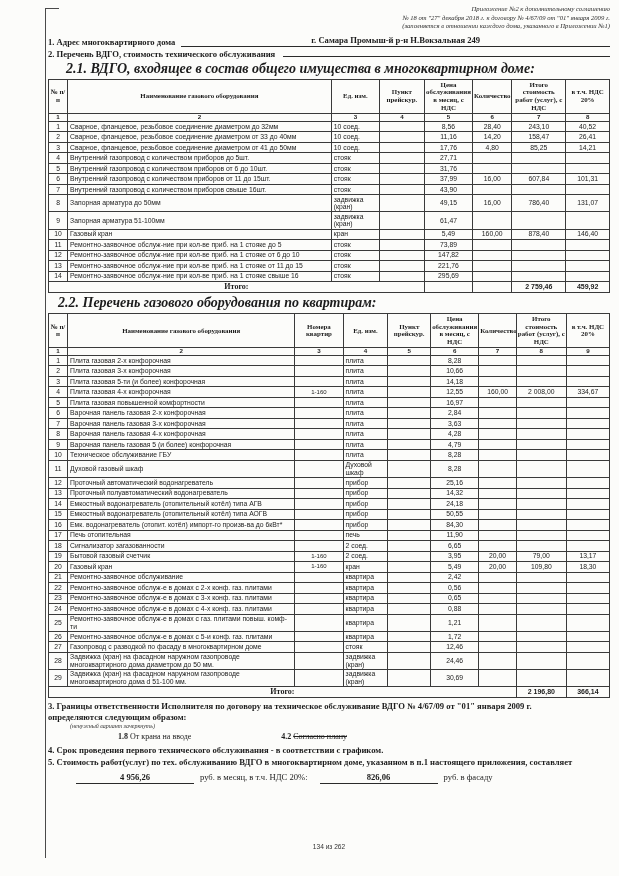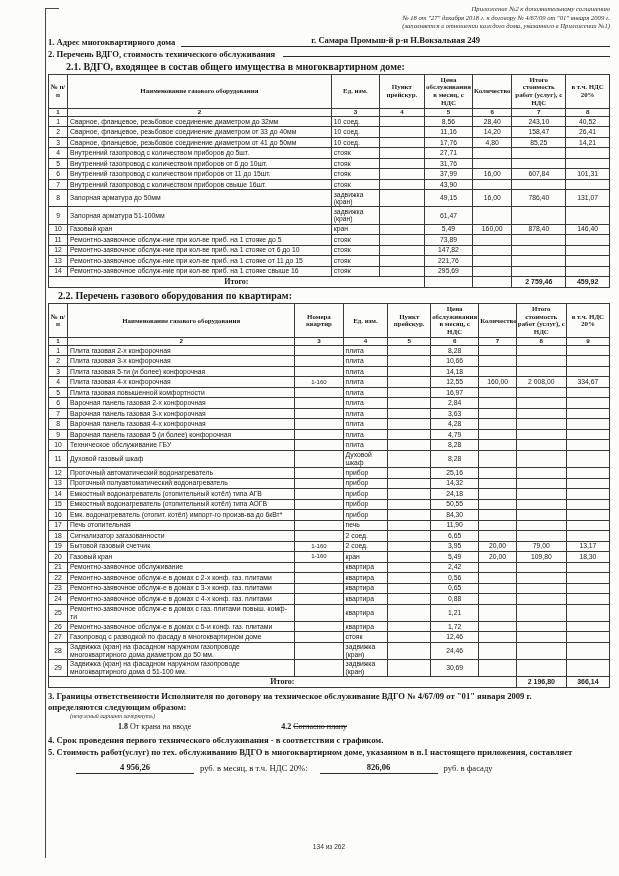--- a/index.html
+++ b/index.html
@@ -9,21 +9,21 @@
   .corner-tick{position:absolute;left:45px;top:8px;width:14px;height:0;border-top:1px solid #4a4a4a;}
   .content{position:absolute;left:48px;top:5px;width:562px;}
 
   .hdr-note{text-align:right;font-style:italic;font-size:6.6px;line-height:1.3;color:#2a2a2a;}
 
   .addr-row{display:flex;align-items:flex-end;margin-top:4px;font-size:8.6px;font-weight:bold;}
   .addr-label{white-space:nowrap;}
   .addr-value-wrap{flex:1;text-align:center;border-bottom:1.4px solid #2a2a2a;margin-left:6px;padding-bottom:1px;}
   .h-line{display:flex;align-items:flex-end;font-size:8.6px;font-weight:bold;margin-top:2px;}
   .fill-rule{flex:1;border-bottom:1.2px solid #2a2a2a;margin:0 0 2px 8px;}
-  .sub-title{font-size:10px;font-weight:bold;margin:2px 0 2px 18px;}
+  .sub-title{font-size:14px;font-weight:bold;margin:2px 0 2px 18px;font-style:italic;}
 
   table.t{border-collapse:collapse;table-layout:fixed;width:100%;font-family:"Liberation Sans",sans-serif;font-size:6.8px;line-height:1.12;padding-left:20px;}
   table.t td{border:1px solid #3a3a3a;padding:0.5px 2px;vertical-align:middle;overflow:hidden;}
   tbody.head-rows td{font-family:"Liberation Serif",serif;font-weight:bold;text-align:center;font-size:6.9px;padding:1px;}
   tbody.head-rows tr:last-child td{font-family:"Liberation Sans",sans-serif;font-weight:bold;font-size:6.2px;padding:0;}
   tbody.body-rows td{height:8.5px;}
   tbody.body-rows td.col-num{text-align:center;}
   tbody.body-rows td.col-name{text-align:left;}
   tbody.body-rows td.col-apt{text-align:center;font-size:6px;}
   tbody.body-rows td.col-unit{text-align:left;}
@@ -37,21 +37,21 @@
   td.itogo-val{text-align:center;font-weight:bold;font-size:7px;}
 
   .sec3{font-size:8.6px;font-weight:bold;margin-top:3px;line-height:1.25;}
   .sec3-note{font-size:6px;font-style:italic;font-weight:normal;margin-left:22px;color:#333;}
   .sec3-items{display:flex;font-size:8px;margin:2px 0 1px 70px;font-weight:normal;}
   .sec3-item{margin-right:90px;white-space:nowrap;}
   .sec3-item b{font-weight:bold;}
   .strike{text-decoration:line-through;}
   .sec4{font-size:8.6px;font-weight:bold;margin-top:3px;}
   .sec5{font-size:8.6px;font-weight:bold;margin-top:2px;line-height:1.3;}
-  .amount-line{display:flex;align-items:center;font-size:8.6px;margin:4px 0 0 28px;font-weight:normal;}
+  .amount-line{display:flex;align-items:flex-start;font-size:8.6px;margin:4px 0 0 28px;font-weight:normal;}
   .amount-ul{display:inline-block;min-width:118px;text-align:center;border-bottom:1.2px solid #2a2a2a;font-weight:bold;margin-right:6px;}
   .amount-mid{margin-right:12px;}
   .page-num{position:absolute;left:0;top:838px;width:562px;text-align:center;font-family:"Liberation Sans",sans-serif;font-size:6.6px;color:#333;}
 </style>
 </head>
 <body>
 
 <div class="sheet">
   <div class="corner-tick"></div>
   <div class="margin-line"></div>

